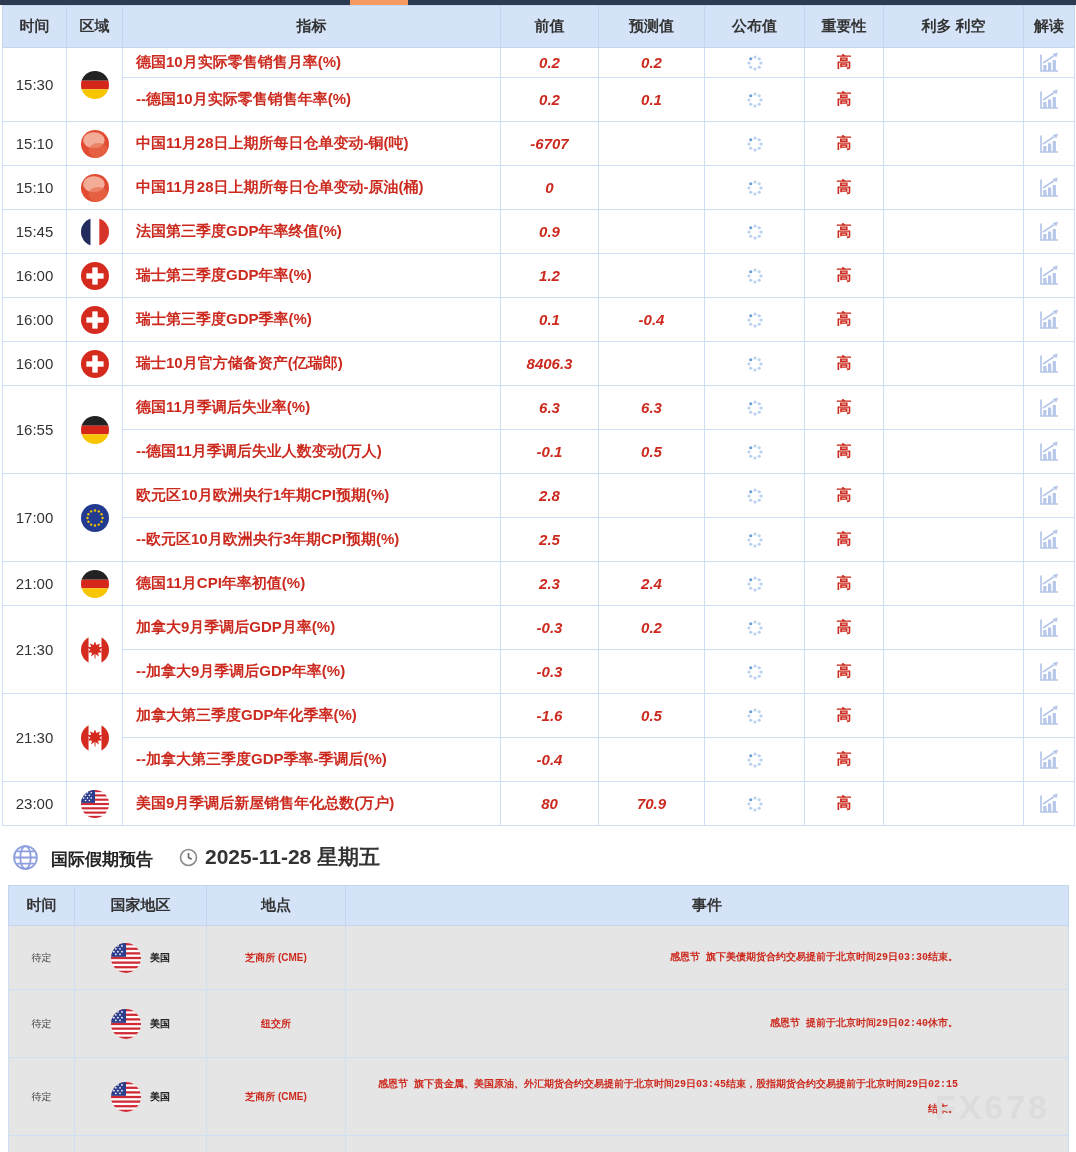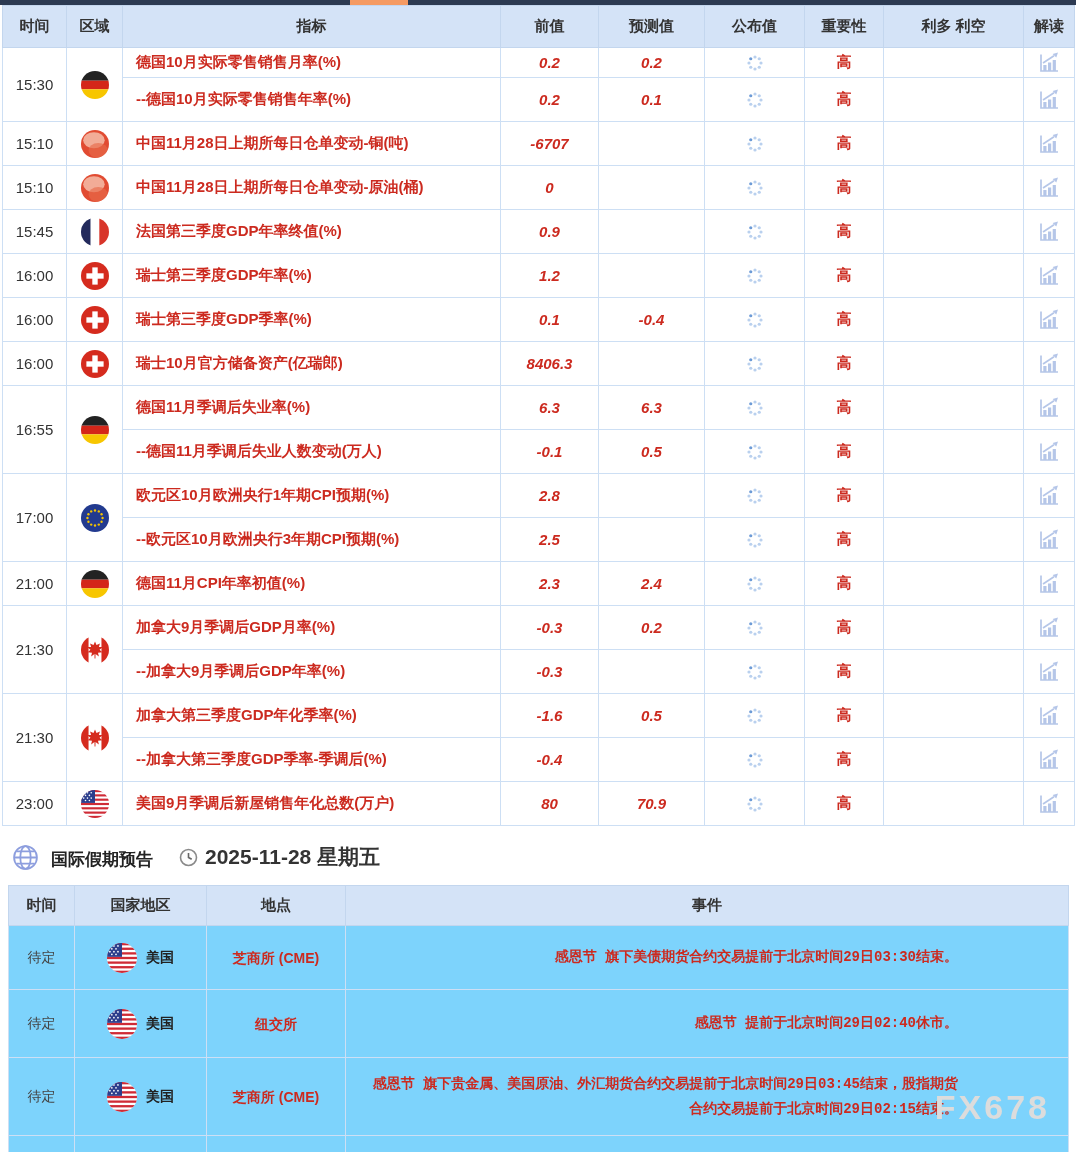--- a/index.html
+++ b/index.html
@@ -35,21 +35,21 @@
   .section-title{font-size:17px;font-weight:bold;color:#222;}
   .section-date{display:flex;align-items:center;margin-left:26px;font-size:21px;font-weight:bold;color:#333;}
   .section-date .clock{line-height:0;margin-right:7px;}
 
   .hol-table{width:1060px;margin:14px 8px 0 8px;}
   .hol-table th{
     background:var(--header-bg,#d4e3f7);border:1px solid #c3d6ee;height:39px;
     font-size:15px;font-weight:bold;color:#333;text-align:center;padding:0;
   }
   .hol-table td{
-    border:1px solid #cddff4;background:#7dd3fc;font-size:14px;vertical-align:middle;
+    border:1px solid #cddff4;background:#e5e5e5;font-size:10px;vertical-align:middle;
     text-align:center;padding:0;color:#444;
   }
   .hol-table tbody tr:nth-child(1) td{height:47px;}
   .hol-table tbody tr:nth-child(2) td{height:51px;}
   .hol-table tbody tr:nth-child(3) td{height:61px;}
   .hol-table tbody tr:nth-child(4) td{height:59px;}
   .hol-table td.country{font-weight:bold;color:#222;}
   .hol-table td.country .flag{margin-right:9px;}
   .hol-table td.venue{color:var(--accent-red,#cc2a1f);font-weight:bold;padding:8px 14px;line-height:22px;}
   .hol-table td.event{

